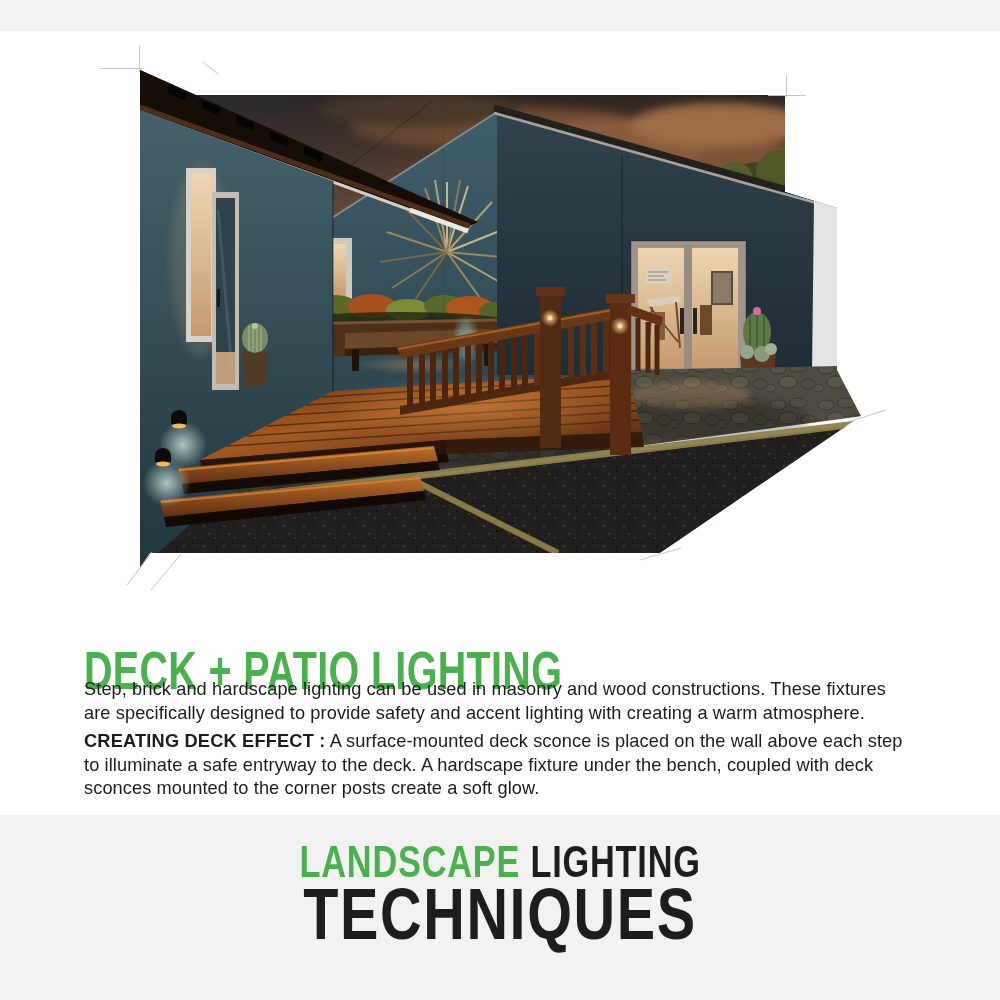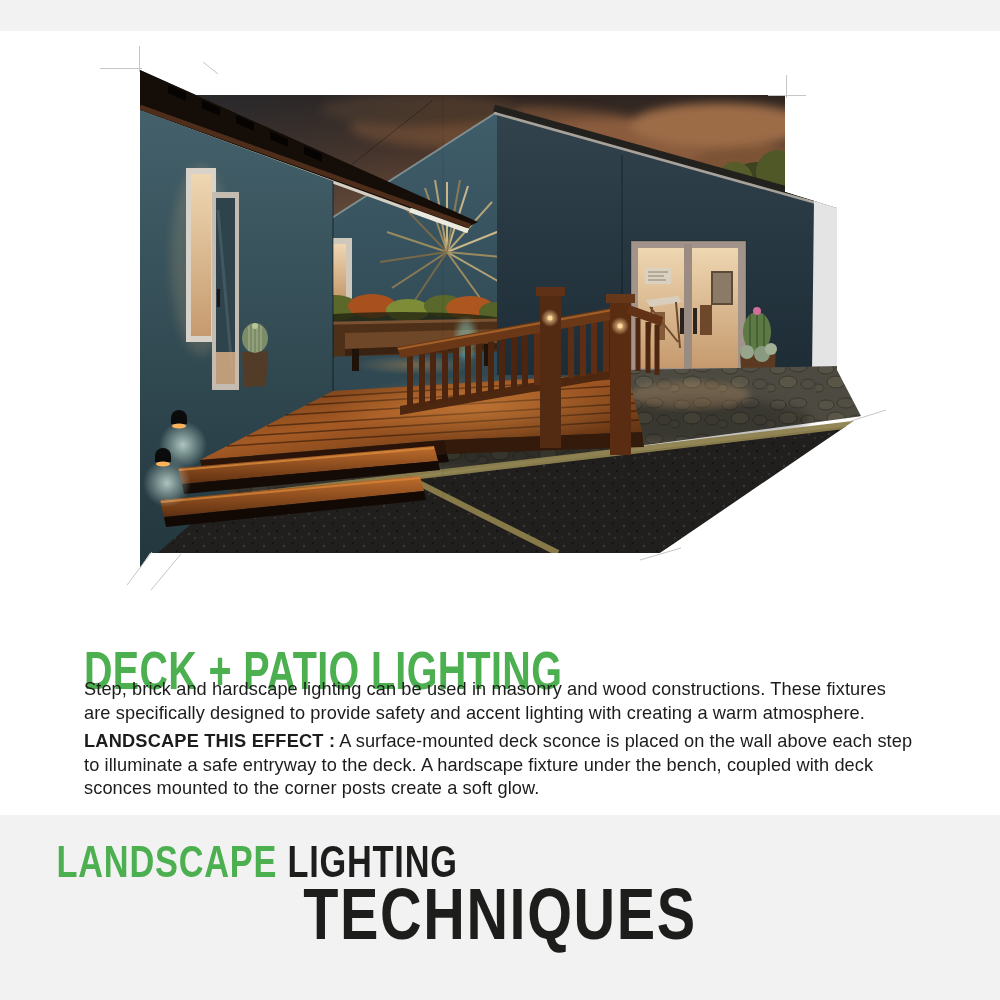--- a/index.html
+++ b/index.html
@@ -16,21 +16,21 @@
   }
   .headline .squeeze{display:inline-block;transform:scaleX(.73);transform-origin:left center;}
   .copy{
     position:absolute;left:84px;width:832px;color:#1c1c1c;
     font-size:18.2px;line-height:23.5px;letter-spacing:.1px;
   }
   .copy-1{top:660px;}
   .copy-2{top:712px;}
   .copy b{letter-spacing:.2px;}
   .footer-line1{
-    position:absolute;left:0;right:0;top:840px;
+    position:absolute;left:0;right:0;top:840px;text-align:center;
     font-size:44px;font-weight:bold;line-height:1;white-space:nowrap;
   }
   .footer-line1 .squeeze{display:inline-block;transform:scaleX(.78);transform-origin:center;letter-spacing:1px;}
   .footer-line2{
     position:absolute;left:0;right:0;top:878px;text-align:center;
     font-size:72px;font-weight:800;line-height:1;white-space:nowrap;
   }
   .footer-line2 .squeeze{display:inline-block;transform:scaleX(.80);transform-origin:center;letter-spacing:2px;}
 </style>
 </head>
@@ -359,21 +359,21 @@
       <path d="M640,560 L681,548"></path>
   </g>
 </svg>
 
 <h1 class="headline">
   <span class="squeeze" style="color: rgb(76, 175, 80);">DECK + PATIO LIGHTING</span>
 </h1>
 
 <p class="copy copy-1" style="color: rgb(28, 28, 28);">Step, brick and hardscape lighting can be used in masonry and wood constructions. These fixtures are specifically designed to provide safety and accent lighting with creating a warm atmosphere.</p>
 
-<p class="copy copy-2" style="color: rgb(28, 28, 28);"><b>LANDSCAPE THIS EFFECT :</b><span> A surface-mounted deck sconce is placed on the wall above each step to illuminate a safe entryway to the deck. A hardscape fixture under the bench, coupled with deck sconces mounted to the corner posts create a soft glow.</span></p>
+<p class="copy copy-2" style="color: rgb(28, 28, 28);"><b>CREATING DECK EFFECT :</b><span> A surface-mounted deck sconce is placed on the wall above each step to illuminate a safe entryway to the deck. A hardscape fixture under the bench, coupled with deck sconces mounted to the corner posts create a soft glow.</span></p>
 
 <div class="footer-band" style="background: rgb(242, 242, 242);"></div>
 
 <div class="footer-line1">
   <span class="squeeze"><span style="color: rgb(76, 175, 80);">LANDSCAPE</span> <span style="color: rgb(29, 29, 27);">LIGHTING</span></span>
 </div>
 
 <div class="footer-line2">
   <span class="squeeze" style="color: rgb(29, 29, 27);">TECHNIQUES</span>
 </div>

